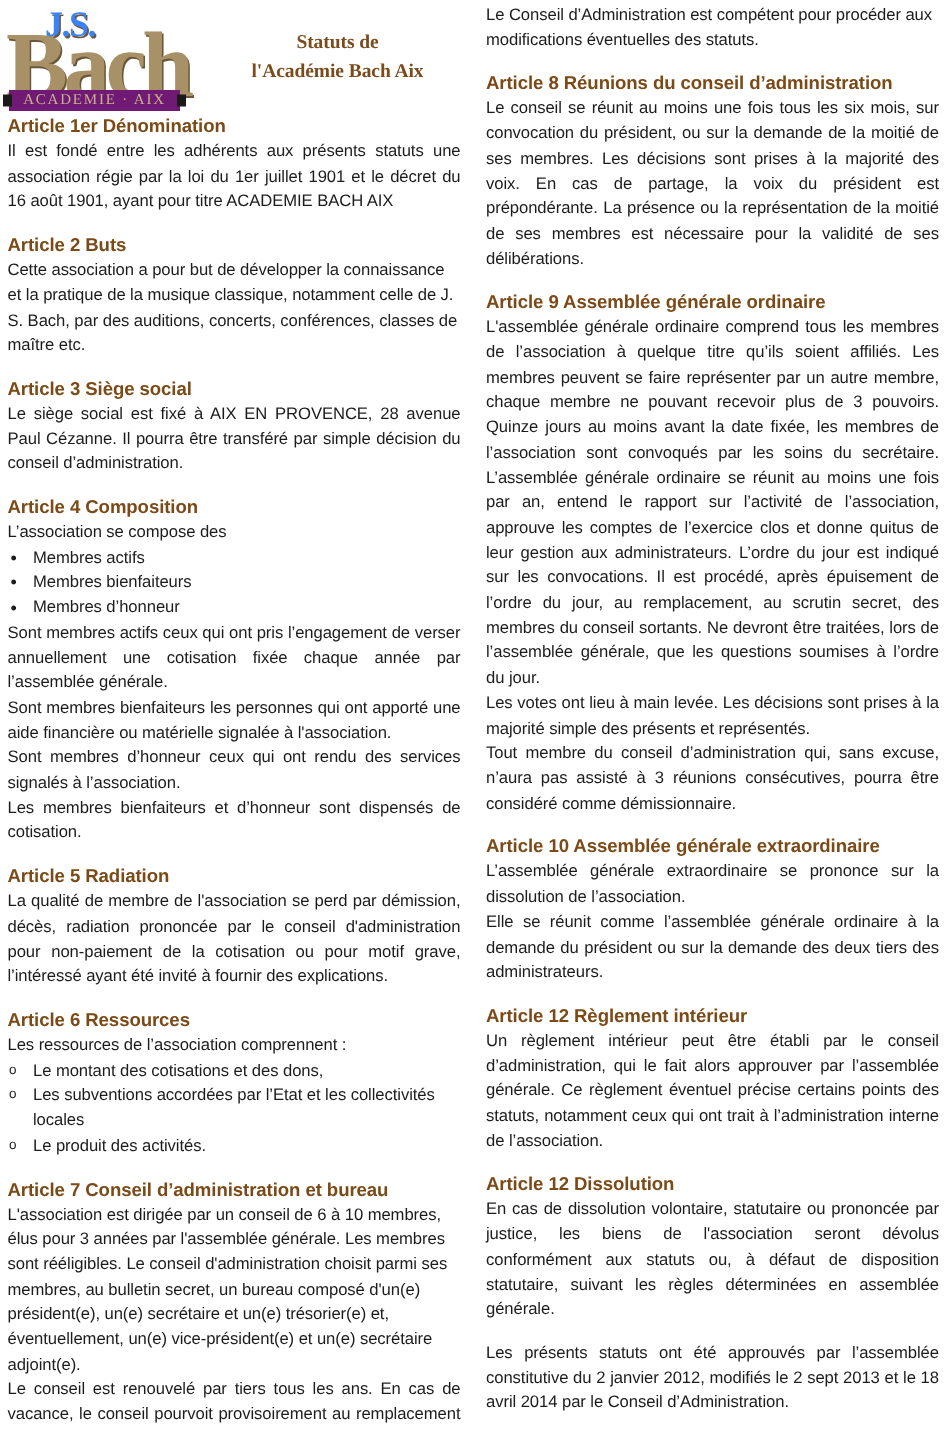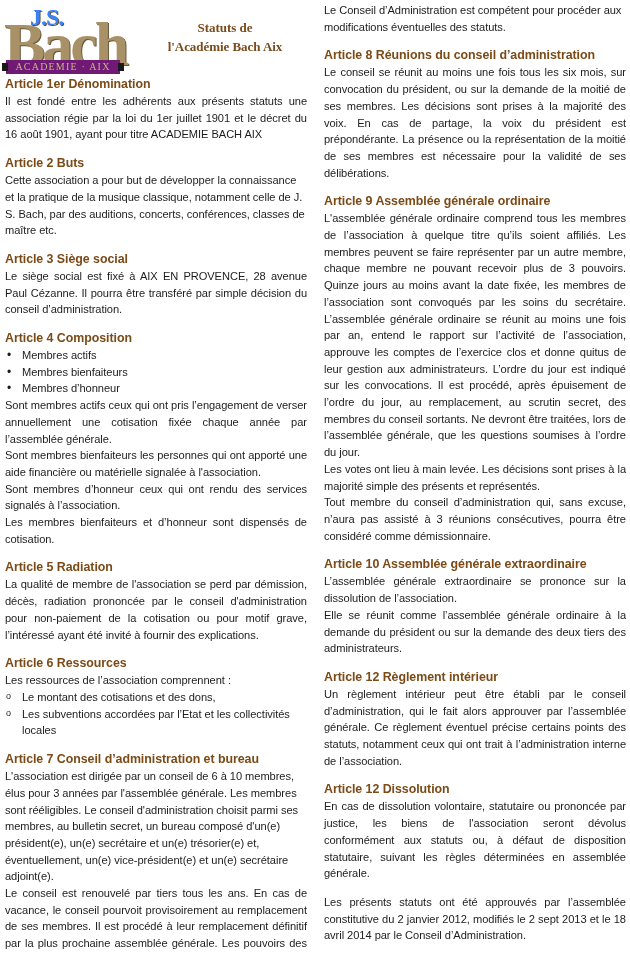--- a/index.html
+++ b/index.html
@@ -105,20 +105,21 @@
       <p class="left">Cette association a pour but de développer la connaissance et la pratique de la musique classique, notamment celle de J. S. Bach, par des auditions, concerts, conférences, classes de maître etc.</p>
     </section>
 
     <section class="article">
       <h2>Article 3 Siège social</h2>
       <p>Le siège social est fixé à AIX EN PROVENCE, 28 avenue Paul Cézanne. Il pourra être transféré par simple décision du conseil d’administration.</p>
     </section>
 
     <section class="article">
       <h2>Article 4 Composition</h2>
+      <p class="left">L’association se compose des</p>
       <ul class="list disc">
         <li>Membres actifs</li>
         <li>Membres bienfaiteurs</li>
         <li>Membres d’honneur</li>
       </ul>
       <p>Sont membres actifs ceux qui ont pris l’engagement de verser annuellement une cotisation fixée chaque année par l’assemblée générale.</p>
       <p>Sont membres bienfaiteurs les personnes qui ont apporté une aide financière ou matérielle signalée à l'association.</p>
       <p>Sont membres d’honneur ceux qui ont rendu des services signalés à l’association.</p>
       <p>Les membres bienfaiteurs et d’honneur sont dispensés de cotisation.</p>
     </section>
@@ -127,20 +128,21 @@
       <h2>Article 5 Radiation</h2>
       <p>La qualité de membre de l'association se perd par démission, décès, radiation prononcée par le conseil d'administration pour non-paiement de la cotisation ou pour motif grave, l’intéressé ayant été invité à fournir des explications.</p>
     </section>
 
     <section class="article">
       <h2>Article 6 Ressources</h2>
       <p class="left">Les ressources de l’association comprennent :</p>
       <ul class="list circle">
         <li>Le montant des cotisations et des dons,</li>
         <li>Les subventions accordées par l’Etat et les collectivités locales</li>
+        <li>Le produit des activités.</li>
       </ul>
     </section>
 
     <section class="article">
       <h2>Article 7 Conseil d’administration et bureau</h2>
       <p class="left">L'association est dirigée par un conseil de 6 à 10 membres, élus pour 3 années par l'assemblée générale. Les membres sont rééligibles. Le conseil d'administration choisit parmi ses membres, au bulletin secret, un bureau composé d'un(e) président(e), un(e) secrétaire et un(e) trésorier(e) et, éventuellement, un(e) vice-président(e) et un(e) secrétaire adjoint(e).</p>
       <p>Le conseil est renouvelé par tiers tous les ans. En cas de vacance, le conseil pourvoit provisoirement au remplacement de ses membres. Il est procédé à leur remplacement définitif par la plus prochaine assemblée générale. Les pouvoirs des membres ainsi élus prennent fin à l’époque où devrait normalement expirer le mandat des membres remplacés.</p>
     </section>
   </div>
 

